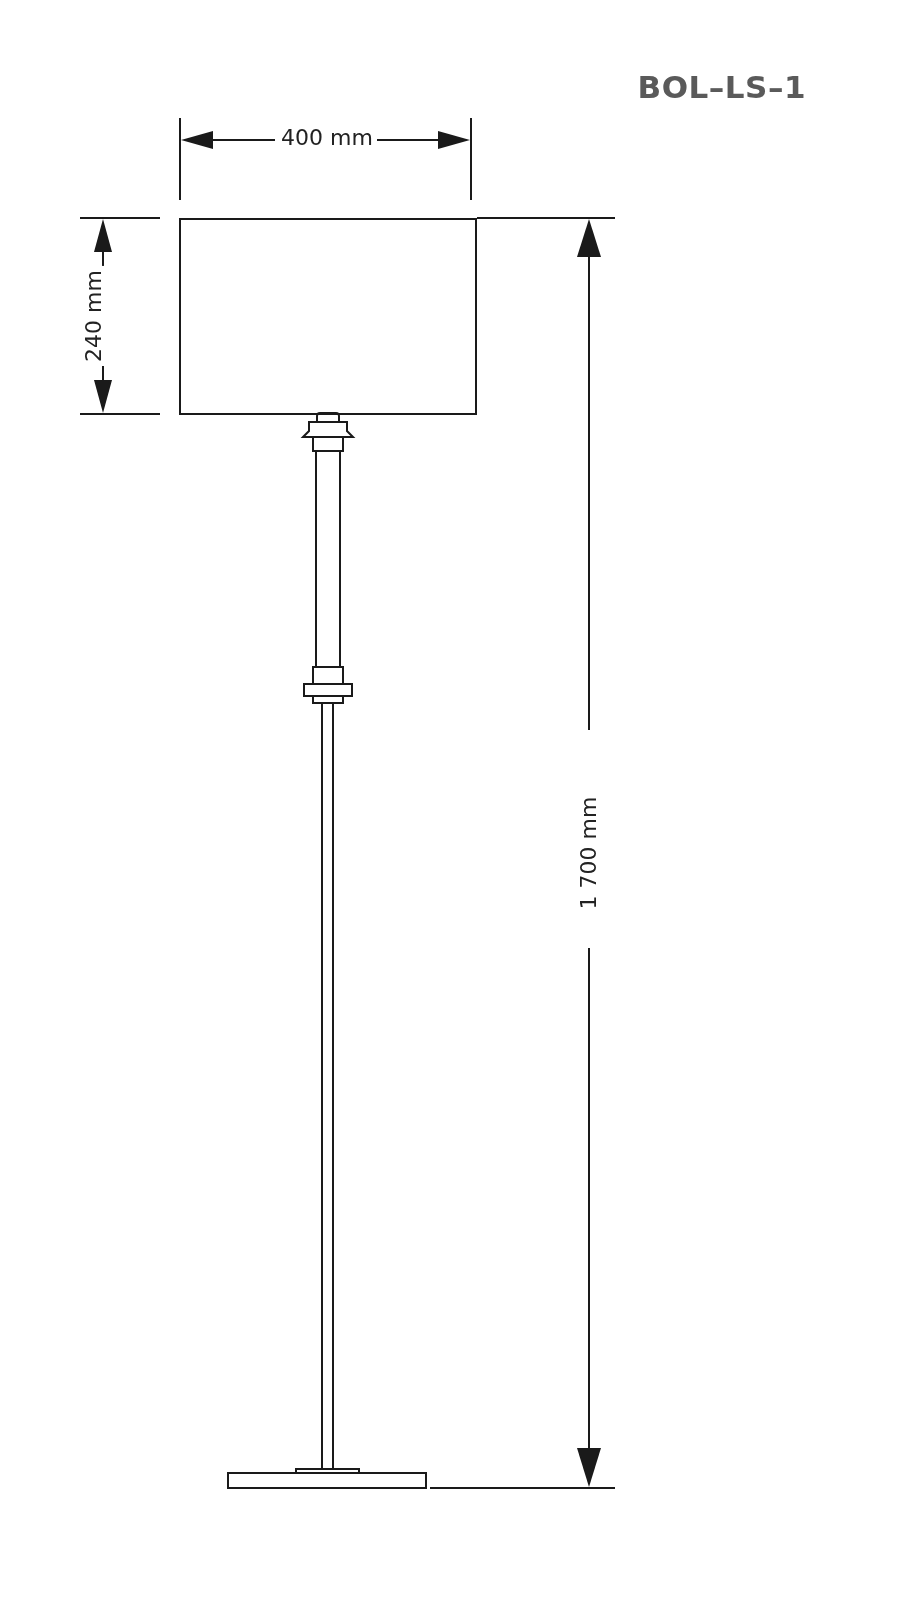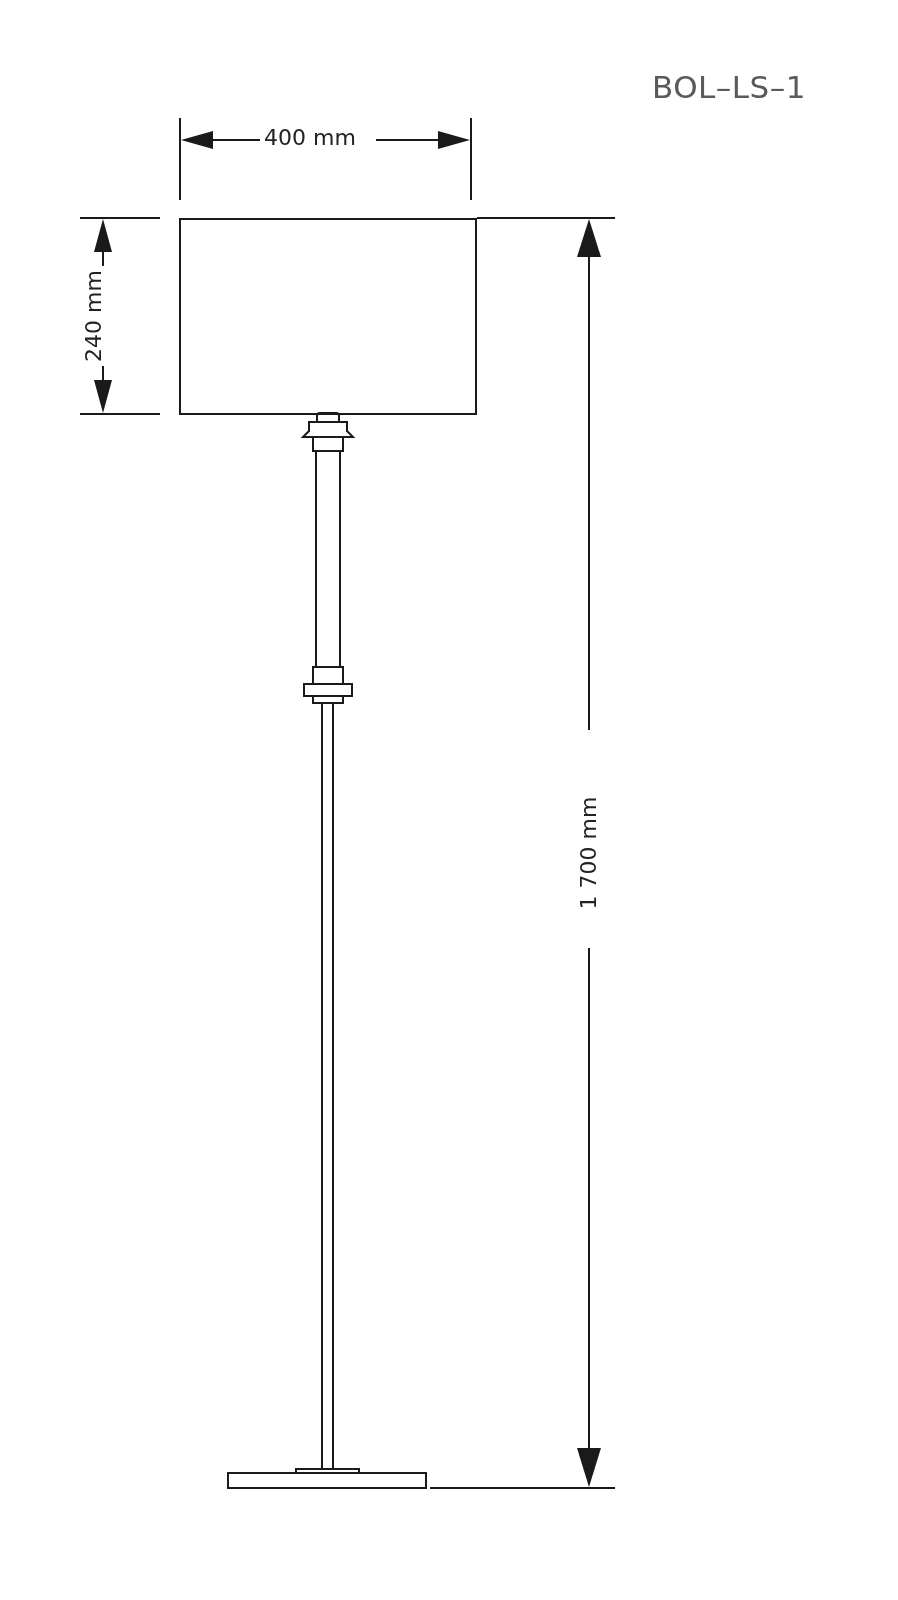--- a/index.html
+++ b/index.html
@@ -23,40 +23,40 @@
     }
     .title-block {
       position: absolute;
       right: 92px;
       top: 68px;
       text-align: right;
       color: #595959;
     }
     .model-code {
       font-size: 31px;
-      font-weight: 400;
+      font-weight: 700;
       letter-spacing: 0.5px;
       line-height: 38px;
       color: #5a5a5a;
     }
     .spec-line {
       font-size: 23px;
       line-height: 30px;
       color: #5a5a5a;
     }
     .dim-label {
       position: absolute;
       font-size: 22px;
       color: #222222;
       background: #ffffff;
       white-space: nowrap;
       line-height: 26px;
     }
     .dim-width {
-      left: 260px;
+      left: 277px;
       top: 125px;
       padding: 0 4px;
     }
     .dim-shade-height {
       left: 44px;
       top: 303px;
       transform: rotate(-90deg);
       transform-origin: center center;
       padding: 0 4px;
     }

